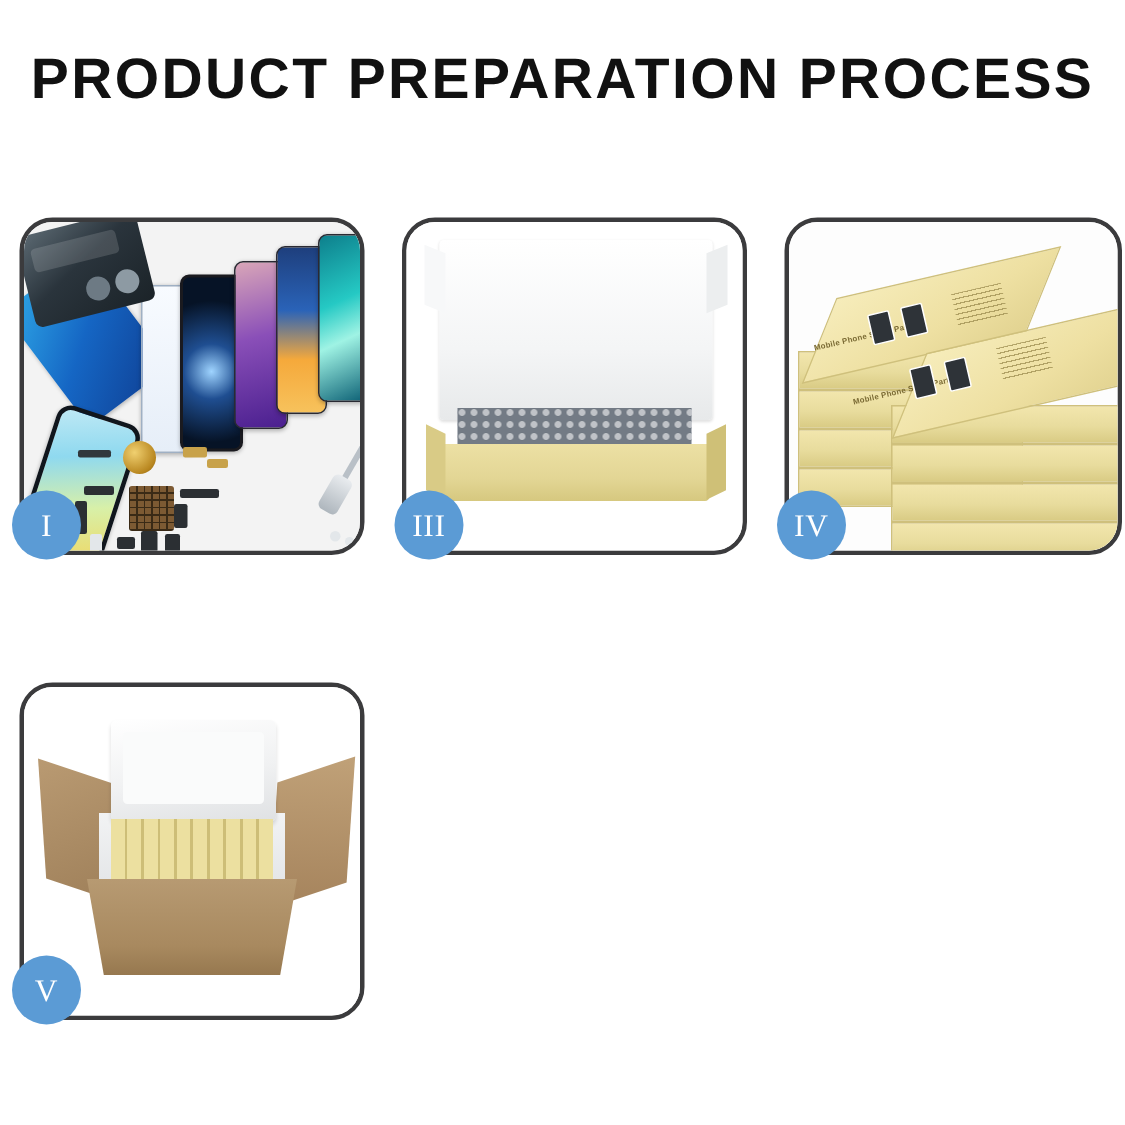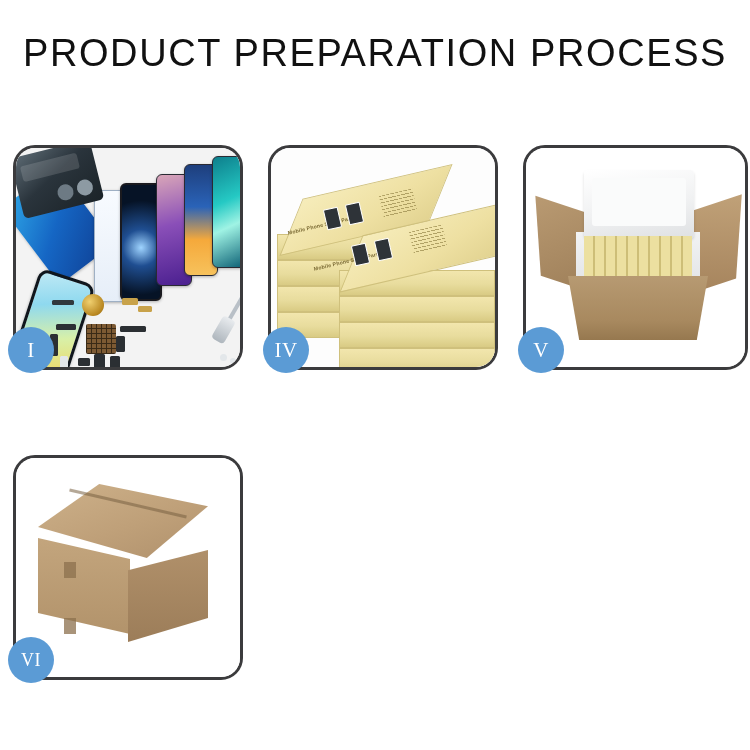--- a/index.html
+++ b/index.html
@@ -11,21 +11,21 @@
     overflow: hidden;
     position: relative;
   }
 
   
   .header { padding-top: 34px; text-align: center; }
   .title {
     font-size: 38px;
     letter-spacing: 1.6px;
     color: #111111;
-    font-weight: 400;
+    font-weight: 700;
     line-height: 1.05;
     white-space: nowrap;
   }
   .subtitle {
     margin-top: 10px;
     font-size: 15.2px;
     color: #1b1b1b;
     font-weight: 400;
     letter-spacing: 0.1px;
     white-space: nowrap;
@@ -397,20 +397,30 @@
         <div class="bit flex" style="left:78px;top:206px;width:11px;height:14px;"></div>
         <div class="bit flex" style="left:94px;top:208px;width:10px;height:12px;"></div>
         <div class="bit white" style="left:204px;top:206px;width:7px;height:7px;border-radius:50%;"></div>
         <div class="bit white" style="left:214px;top:210px;width:6px;height:6px;border-radius:50%;"></div>
       </div>
     </div>
     <div class="badge">I</div>
   </div>
 
 
+  <div class="panel white">
+    <div class="panel-inner">
+      <div class="scene">
+        <div class="box3-lid"></div>
+        <div class="box3-wrap"></div>
+        <div class="box3-base"></div>
+      </div>
+    </div>
+    <div class="badge">III</div>
+  </div>
 
   <div class="panel light">
     <div class="panel-inner">
       <div class="stack">
 
         <div class="sbox" style="left:0px;top:72px;"></div>
         <div class="sbox" style="left:0px;top:98px;"></div>
         <div class="sbox" style="left:0px;top:124px;"></div>
         <div class="sbox" style="left:0px;top:150px;"></div>
 
@@ -442,27 +452,14 @@
         <div class="v-flapR"></div>
         <div class="v-lid"></div>
         <div class="v-inner"></div>
         <div class="v-yellow"></div>
         <div class="v-body"></div>
       </div>
     </div>
     <div class="badge">V</div>
   </div>
 
-  <div class="panel white">
-    <div class="panel-inner">
-      <div class="scene">
-        <div class="c-top"></div>
-        <div class="c-seam"></div>
-        <div class="c-left"></div>
-        <div class="c-right"></div>
-        <div class="c-tape" style="left:48px;top:104px;"></div>
-        <div class="c-tape" style="left:48px;top:160px;"></div>
-      </div>
-    </div>
-    <div class="badge sm">VI</div>
-  </div>
 
 </div>
 
 </body></html>

